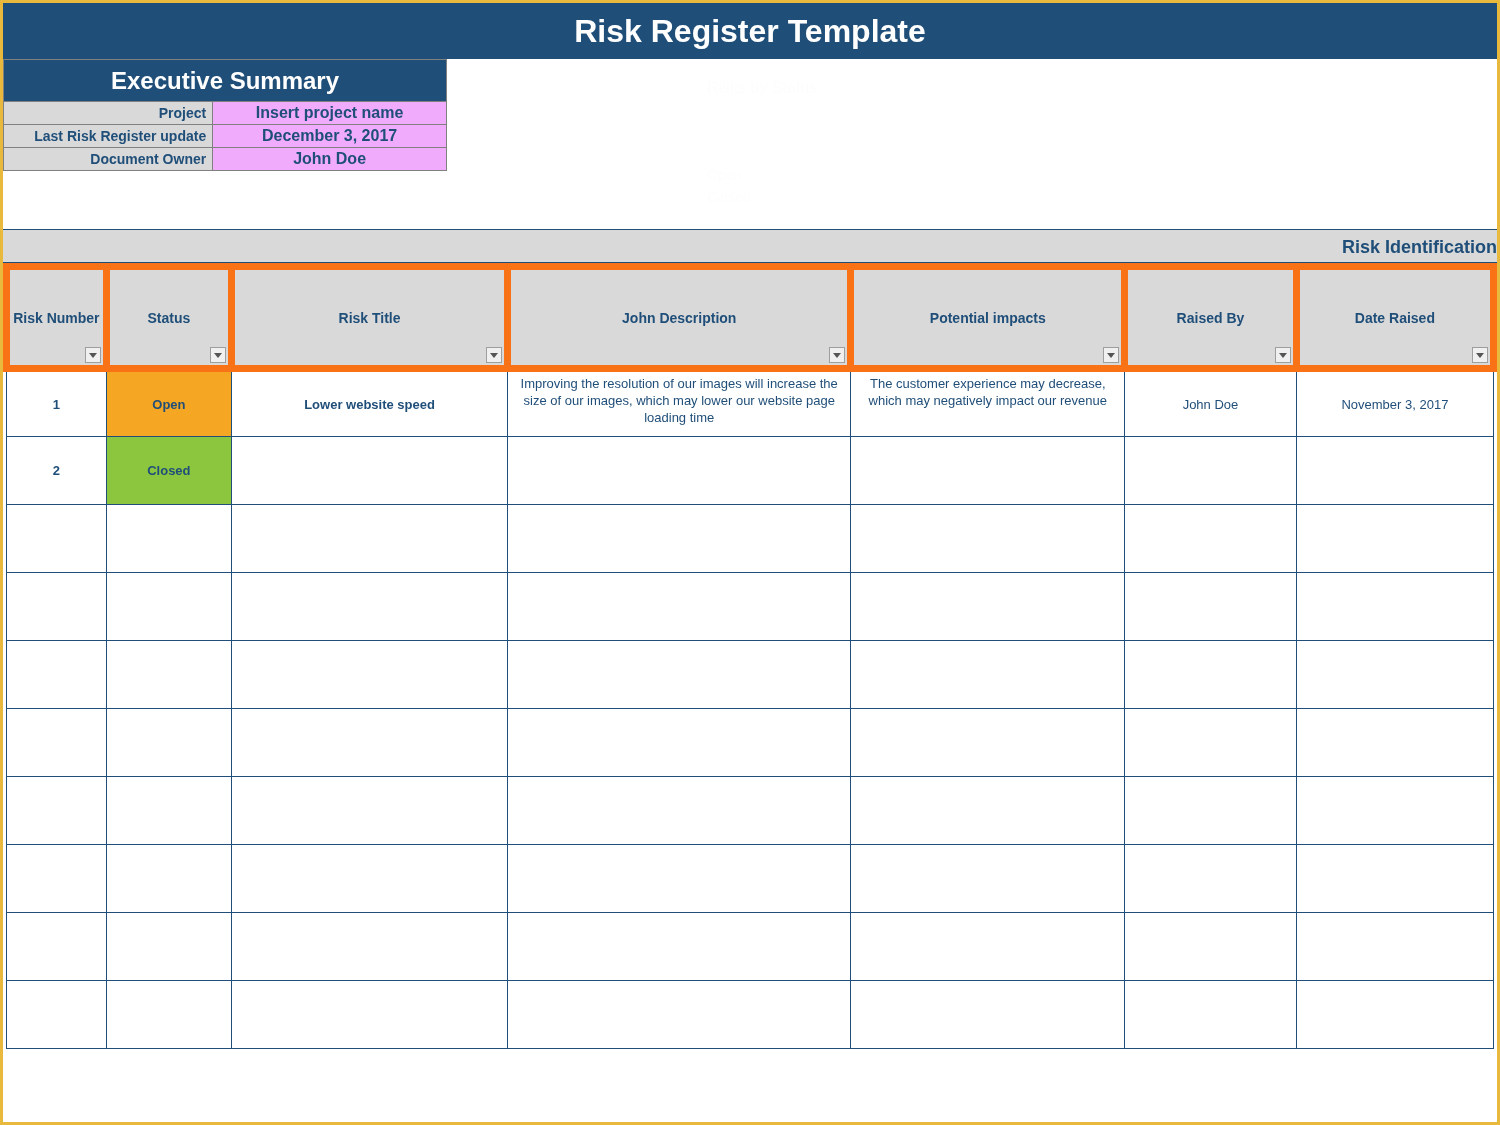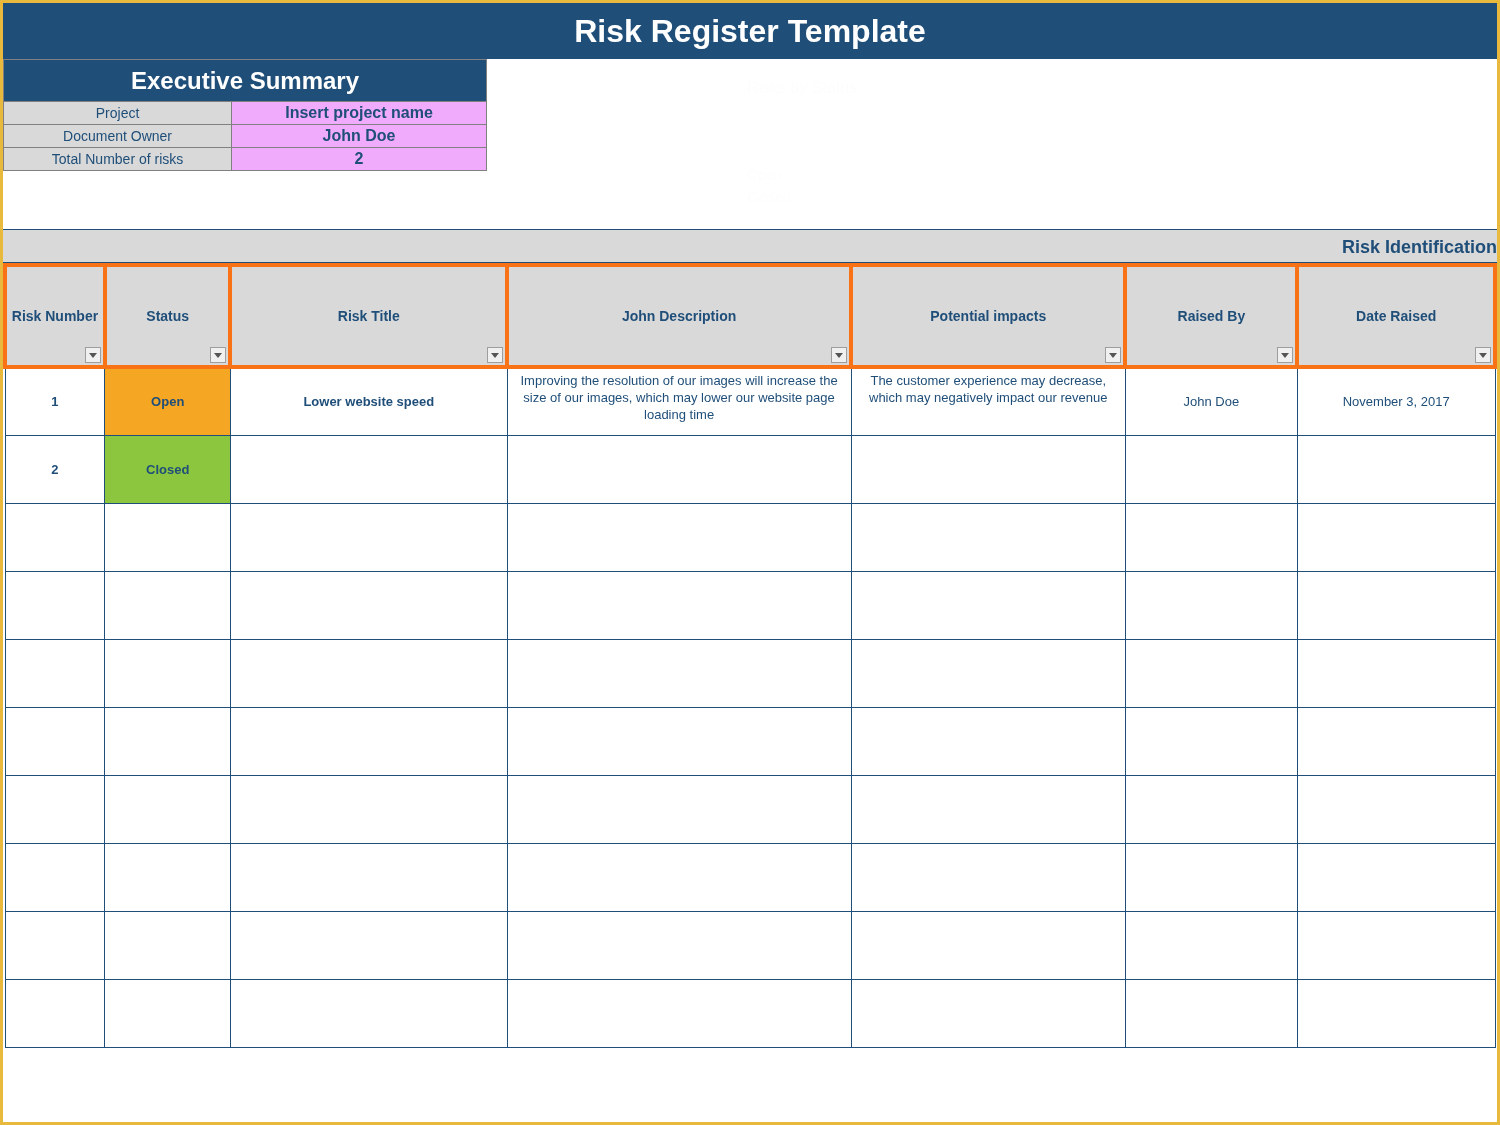--- a/index.html
+++ b/index.html
@@ -28,41 +28,41 @@
     font-weight: bold;
   }
   .top-area {
     display: flex;
     align-items: flex-start;
     background: #fff;
   }
   .exec-summary {
     border-collapse: collapse;
     font-size: 14px;
-    width: 484px;
+    width: 444px;
   }
   .exec-summary td, .exec-summary th {
     border: 1px solid #808080;
     padding: 2px 6px;
     height: 22px;
   }
   .exec-header {
     background: #1f4e79;
     color: #fff;
     font-weight: bold;
     font-size: 24px;
     text-align: center;
     height: 42px !important;
   }
   .label-cell {
     background: #d9d9d9;
     color: #1f4e79;
-    font-weight: normal;
+    font-weight: bold;
     font-size: 14px;
-    text-align: center;
+    text-align: right;
     width: 204px;
   }
   .value-cell {
     background: #f0abfc;
     color: #1f4e79;
     font-weight: bold;
     text-align: center;
     font-size: 16px;
     width: 228px;
   }
@@ -92,21 +92,21 @@
     width: 100%;
     border-collapse: collapse;
     table-layout: fixed;
   }
   .risk-table th {
     background: #d9d9d9;
     color: #1f4e79;
     font-weight: bold;
     font-size: 14px;
     height: 102px;
-    border: 4px solid #f97316;
+    border: 7px solid #f97316;
     position: relative;
     vertical-align: middle;
     text-align: center;
   }
   .risk-table td {
     border: 1px solid #1f4e79;
     height: 68px;
     color: #1f4e79;
     font-size: 13px;
     vertical-align: middle;
@@ -163,26 +163,26 @@
     <table class="exec-summary">
       <tbody>
           <tr>
             <th colspan="2" class="exec-header">Executive Summary</th>
           </tr>
       <tr>
         <td class="label-cell">Project</td>
         <td class="value-cell">Insert project name</td>
       </tr>
       <tr>
+        <td class="label-cell">Last Risk Register update</td>
+        <td class="value-cell">December 3, 2017</td>
+      </tr>
+      <tr>
         <td class="label-cell">Document Owner</td>
         <td class="value-cell">John Doe</td>
-      </tr>
-      <tr>
-        <td class="label-cell">Total Number of risks</td>
-        <td class="value-cell">2</td>
       </tr>
     </tbody>
       </table>
 
     <div class="chart-ghost">
       <div class="t">Risks by Status</div>
       <div class="l">Open</div>
       <div class="l">Closed</div>
     </div>
   </div>

